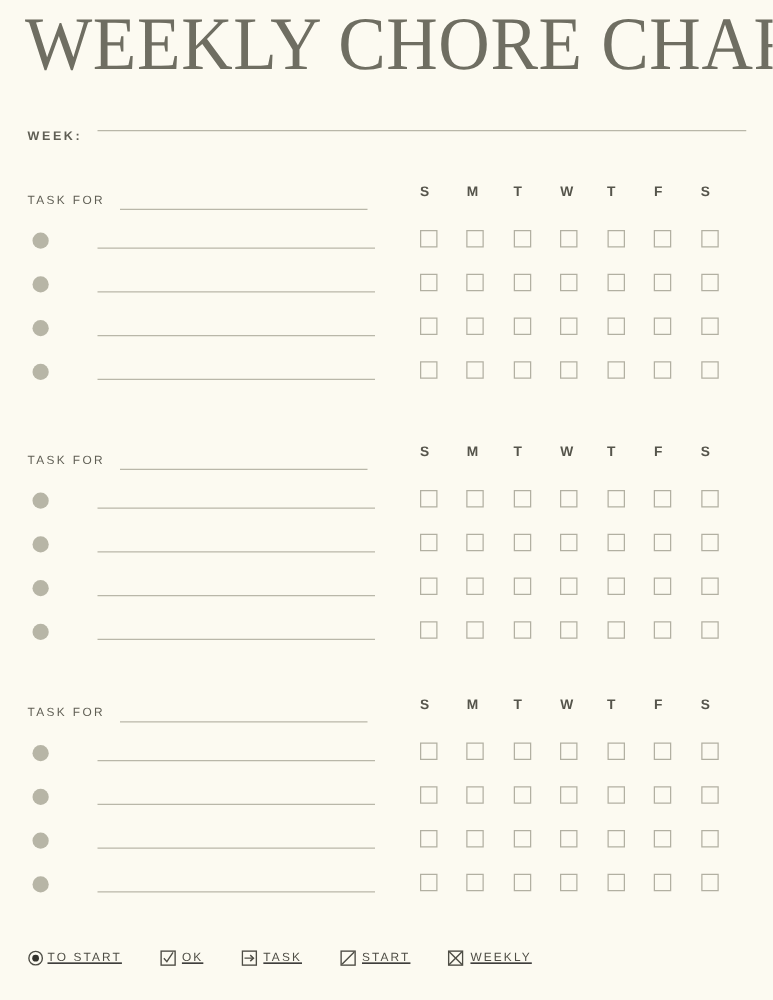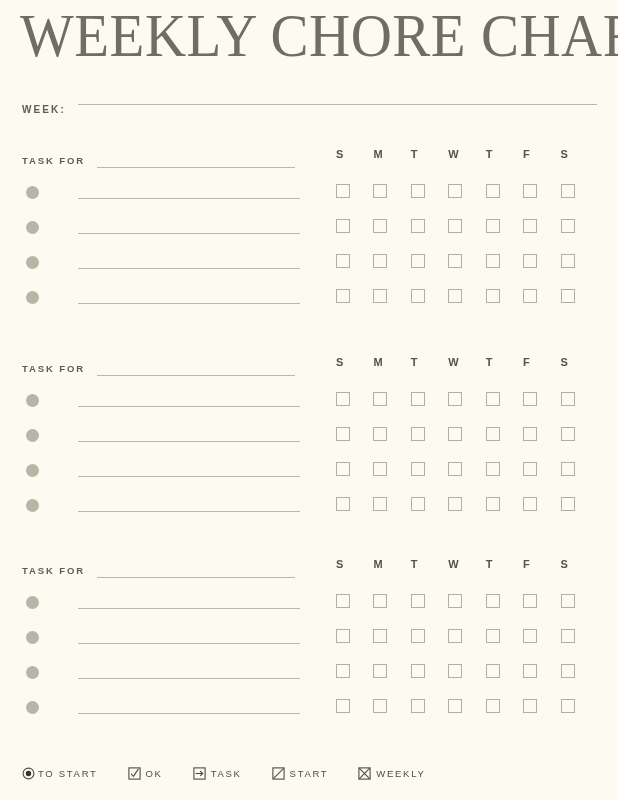--- a/index.html
+++ b/index.html
@@ -56,21 +56,21 @@
   
   .section { position:absolute; left:0; width:618px; }
   .sec-head {
     position:absolute;
     left:22px; top:0;
     width:575px; height:18px;
     display:flex; align-items:flex-end;
   }
   .task-for {
     font-size:9.5px;
-    font-weight:700;
+    font-weight:400;
     letter-spacing:1.9px;
     color:#5F5E54;
     line-height:12px;
     white-space:nowrap;
     padding-bottom:1px;
   }
   .task-for-line {
     width:198px;
     margin-left:12px;
     border-bottom:1px solid #B9B7A9;
@@ -124,21 +124,22 @@
     border:1px solid #B2B0A2;
     background:transparent;
   }
 
   
   .legend {
     position:absolute;
     left:22px; top:760px;
     width:580px; height:20px;
     display:flex;
-    align-items:flex-end;
+    align-items:flex-start;
+    text-decoration:underline;
   }
   .leg-item {
     display:flex;
     align-items:center;
     margin-right:30px;
   }
   .leg-label {
     font-size:9.5px;
     letter-spacing:1.7px;
     color:#4E4D45;

